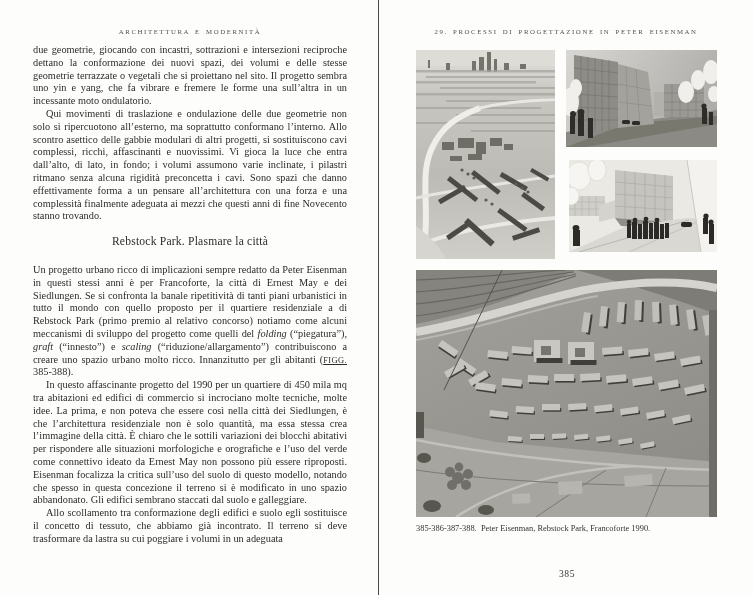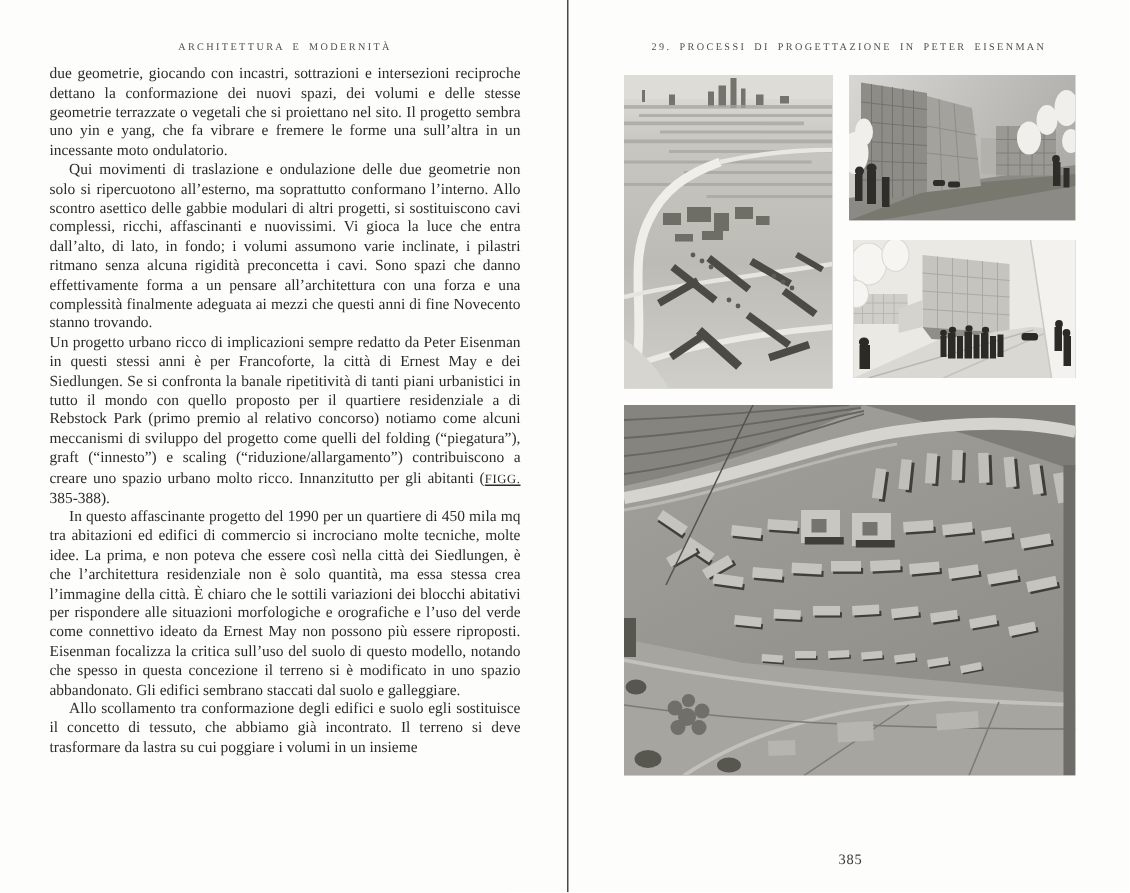--- a/index.html
+++ b/index.html
@@ -10,21 +10,21 @@
   .page-left{left:0;width:378px;}
   .page-right{left:379px;width:374px;}
   .running-head{position:absolute;top:28px;font-size:6.8px;letter-spacing:1.6px;
           word-spacing:2px;color:#53514b;text-align:center;white-space:nowrap;}
   .rh-left{left:33px;width:314px;}
   .rh-right{left:20px;width:334px;}
   .text-column{position:absolute;left:33px;top:44px;width:314px;font-size:10.3px;
           line-height:12.8px;text-align:justify;}
   .para{margin:0;}
   .para.indent{text-indent:13px;}
-  .it{margin-top:40px;}
+  .it{font-style:italic;margin-top:40px;}
   .sc{font-size:0.82em;letter-spacing:0.4px;text-decoration:underline;}
   .section-heading{font-size:11.6px;text-align:center;margin:13px 0 15px 0;letter-spacing:0.2px;}
   .folio{position:absolute;font-size:9.6px;letter-spacing:0.5px;color:#3a3834;text-align:center;}
   .folio-left{left:33px;width:314px;top:566px;}
   .folio-right{left:37px;width:302px;top:568px;}
   .figure{position:absolute;overflow:hidden;background:#bdbcb8;}
   .figure svg{display:block;}
   .fig-a{left:37px;top:50px;width:139px;height:209px;}
   .fig-b{left:187px;top:50px;width:151px;height:97px;}
   .fig-c{left:190px;top:160px;width:148px;height:92px;}
@@ -35,23 +35,24 @@
 </head>
 <body>
 
 <div class="spread">
 
   <div class="page page-left">
     <div class="running-head rh-left">ARCHITETTURA E MODERNITÀ</div>
     <div class="text-column" id="text-column">
         <p class="para"><span>due geometrie, giocando con incastri, sottrazioni e intersezioni reciproche dettano la conformazione dei nuovi spazi, dei volumi e delle stesse geometrie terrazzate o vegetali che si proiettano nel sito. Il progetto sembra uno yin e yang, che fa vibrare e fremere le forme una sull’altra in un incessante moto ondulatorio.</span></p>
         <p class="para indent"><span>Qui movimenti di traslazione e ondulazione delle due geometrie non solo si ripercuotono all’esterno, ma soprattutto conformano l’interno. Allo scontro asettico delle gabbie modulari di altri progetti, si sostituiscono cavi complessi, ricchi, affascinanti e nuovissimi. Vi gioca la luce che entra dall’alto, di lato, in fondo; i volumi assumono varie inclinate, i pilastri ritmano senza alcuna rigidità preconcetta i cavi. Sono spazi che danno effettivamente forma a un pensare all’architettura con una forza e una complessità finalmente adeguata ai mezzi che questi anni di fine Novecento stanno trovando.</span></p>
+        <div class="section-heading">Rebstock Park. Plasmare la città</div>
         <p class="para"><span>Un progetto urbano ricco di implicazioni sempre redatto da Peter Eisenman in questi stessi anni è per Francoforte, la città di Ernest May e dei Siedlungen. Se si confronta la banale ripetitività di tanti piani urbanistici in tutto il mondo con quello proposto per il quartiere residenziale a di Rebstock Park (primo premio al relativo concorso) notiamo come alcuni meccanismi di sviluppo del progetto come quelli del </span><span class="it">folding</span><span> (“piegatura”), </span><span class="it">graft</span><span> (“innesto”) e </span><span class="it">scaling</span><span> (“riduzione/allargamento”) contribuiscono a creare uno spazio urbano molto ricco. Innanzitutto per gli abitanti (</span><span class="sc">FIGG.</span><span> 385-388).</span></p>
         <p class="para indent"><span>In questo affascinante progetto del 1990 per un quartiere di 450 mila mq tra abitazioni ed edifici di commercio si incrociano molte tecniche, molte idee. La prima, e non poteva che essere così nella città dei Siedlungen, è che l’architettura residenziale non è solo quantità, ma essa stessa crea l’immagine della città. È chiaro che le sottili variazioni dei blocchi abitativi per rispondere alle situazioni morfologiche e orografiche e l’uso del verde come connettivo ideato da Ernest May non possono più essere riproposti. Eisenman focalizza la critica sull’uso del suolo di questo modello, notando che spesso in questa concezione il terreno si è modificato in uno spazio abbandonato. Gli edifici sembrano staccati dal suolo e galleggiare.</span></p>
-        <p class="para indent"><span>Allo scollamento tra conformazione degli edifici e suolo egli sostituisce il concetto di tessuto, che abbiamo già incontrato. Il terreno si deve trasformare da lastra su cui poggiare i volumi in un insieme</span></p>
+        <p class="para indent"><span>Allo scollamento tra conformazione degli edifici e suolo egli sostituisce il concetto di tessuto, che abbiamo già incontrato. Il terreno si deve trasformare da lastra su cui poggiare i volumi in un adeguata</span></p>
       </div>
   </div>
 
   <div class="gutter"></div>
 
   <div class="page page-right">
     <div class="running-head rh-right">29.  PROCESSI DI PROGETTAZIONE IN PETER EISENMAN</div>
 
     <div class="figure fig-a">
       <svg width="139" height="209" viewBox="0 0 139 209">
@@ -389,15 +390,16 @@
           <rect x="208" y="206" width="28" height="11" transform="rotate(-4 208 206)"></rect>
           <rect x="96" y="224" width="18" height="10" transform="rotate(-2 96 224)"></rect>
         </g>
 
         <rect x="293" y="40" width="8" height="207" fill="#6e6d67"></rect>
 
         <line x1="86" y1="0" x2="28" y2="120" stroke="#54534d" stroke-width="1"></line>
       </svg>
     </div>
 
+    <div class="caption">385-386-387-388.  Peter Eisenman, Rebstock Park, Francoforte 1990.</div>
     <div class="folio folio-right">385</div>
   </div>
 </div>
 
 </body></html>

